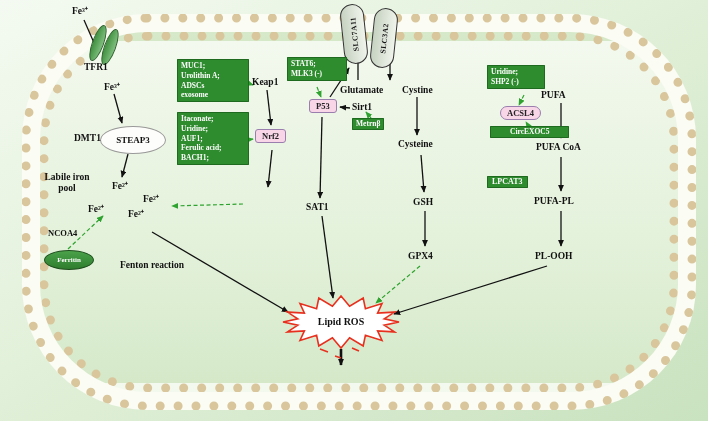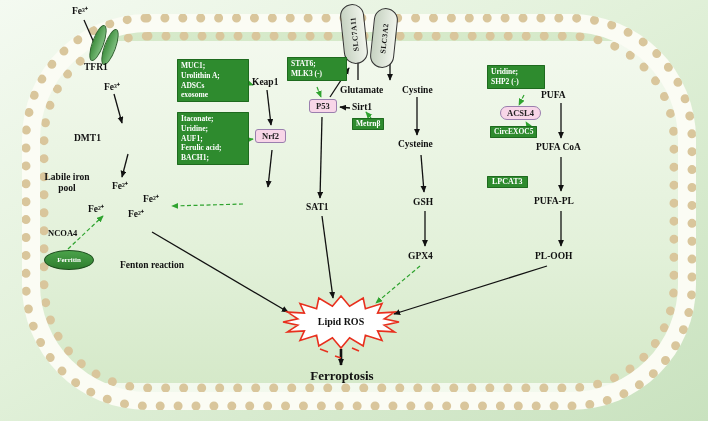--- a/index.html
+++ b/index.html
@@ -118,20 +118,23 @@
       <line x1="335" y1="356" x2="341" y2="358" stroke-width="1.6"></line>
     </g>
   </svg>
 
   <div class="lbl" style="left:72px;top:6px;">Fe³⁺</div>
   <div class="tfr-oval" style="left:92px;top:24px;transform:rotate(20deg);"></div>
   <div class="tfr-oval" style="left:104px;top:28px;transform:rotate(20deg);"></div>
   <div class="lbl" style="left:84px;top:62px;">TFR1</div>
   <div class="lbl" style="left:104px;top:82px;">Fe³⁺</div>
   <div class="lbl" style="left:74px;top:133px;">DMT1</div>
+  <div class="white-oval" style="left:100px;top:126px;width:64px;height:26px;">
+    <span>STEAP3</span>
+  </div>
   <div class="lbl center" style="left:34px;top:172px;width:66px;">Labile iron
 pool</div>
   <div class="lbl" style="left:112px;top:181px;">Fe²⁺</div>
   <div class="lbl" style="left:143px;top:194px;">Fe²⁺</div>
   <div class="lbl" style="left:88px;top:204px;">Fe²⁺</div>
   <div class="lbl" style="left:128px;top:209px;">Fe²⁺</div>
   <div class="lbl" style="left:48px;top:229px;font-size:8.5px;">NCOA4</div>
   <div class="ferritin" style="left:44px;top:250px;">
     <span>Ferritin</span>
   </div>
@@ -165,22 +168,21 @@
   <div class="lbl" style="left:340px;top:85px;text-align:right;">Glutamate</div>
   <div class="lbl" style="left:402px;top:85px;">Cystine</div>
   <div class="lbl" style="left:398px;top:139px;">Cysteine</div>
   <div class="lbl" style="left:413px;top:197px;">GSH</div>
   <div class="lbl" style="left:408px;top:251px;">GPX4</div>
 
   <div class="gbox" style="left:487px;top:65px;width:50px;">Uridine;
 SHP2  (-)</div>
   <div class="lbl" style="left:541px;top:90px;">PUFA</div>
   <div class="pinkbox pinkoval" style="left:500px;top:106px;">ACSL4</div>
-  <div class="gbox" style="left:490px;top:126px;padding:1px 4px;">CircEXOC5</div>
+  <div class="gbox" style="left:490px;top:126px;padding:1px 20px;">CircEXOC5</div>
   <div class="lbl" style="left:536px;top:142px;">PUFA CoA</div>
   <div class="gbox" style="left:487px;top:176px;padding:1px 5px;font-size:8px;">LPCAT3</div>
   <div class="lbl" style="left:534px;top:196px;">PUFA-PL</div>
   <div class="lbl" style="left:535px;top:251px;">PL-OOH</div>
 
   <div class="ros-label" style="left:306px;top:316px;width:70px;">Lipid ROS</div>
-  <div class="ferroptosis" style="left:299px;top:368px;width:86px;">Ferroptosis</div>
 
 </div>
 
 </body></html>

